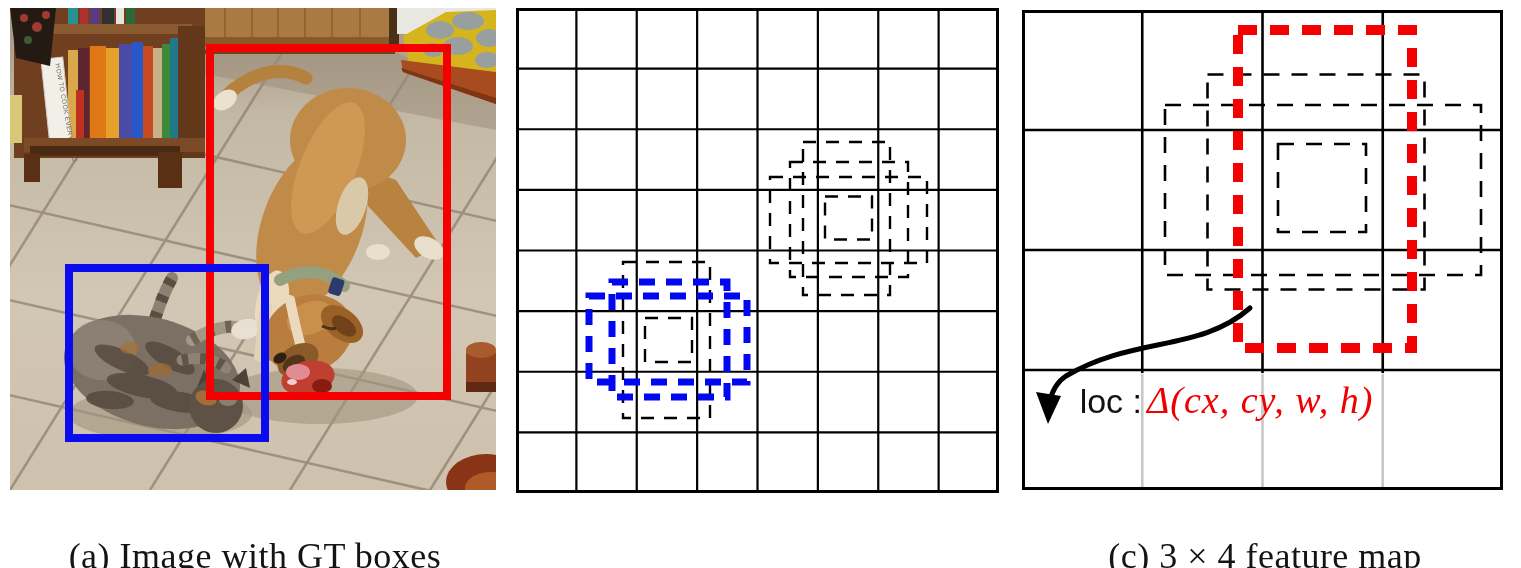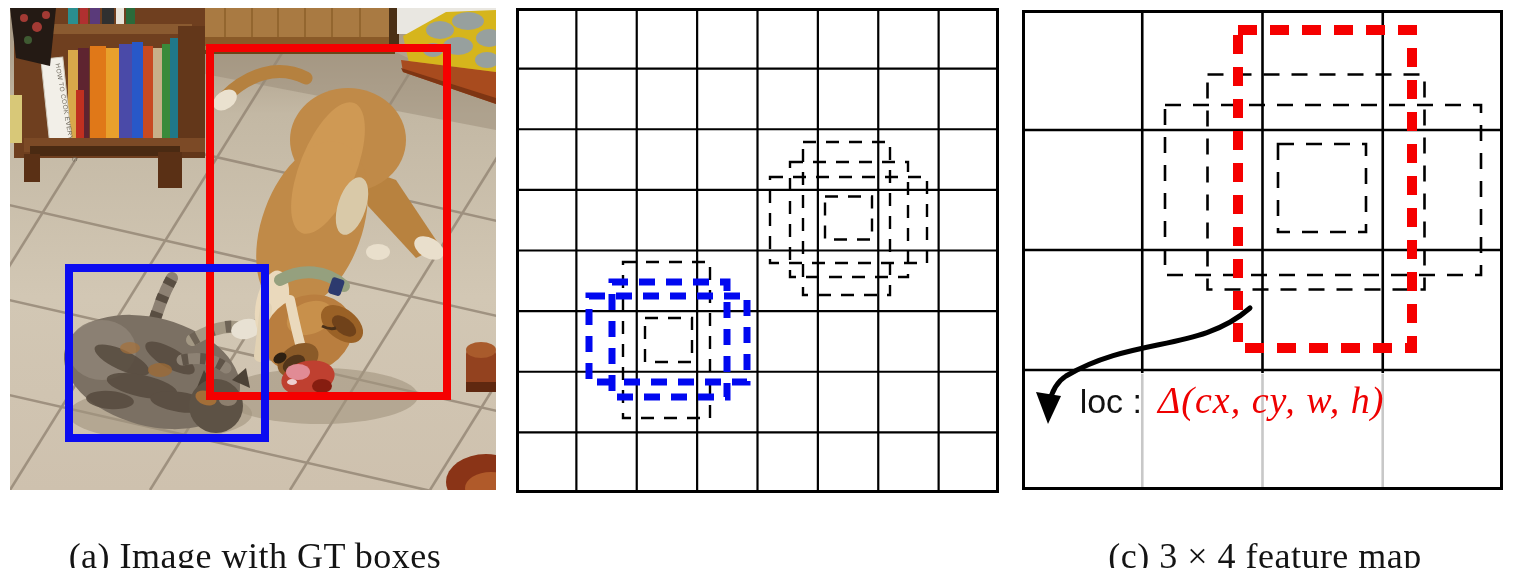--- a/index.html
+++ b/index.html
@@ -14,21 +14,21 @@
            font-family:"Liberation Serif",serif;font-size:36px;color:#141414;
            letter-spacing:0.5px;line-height:58px;white-space:nowrap;}
   #caption-a{left:0px;width:510px;}
   #caption-b{left:508px;width:500px;}
   #caption-c{left:1012px;width:506px;}
   #predbox{position:absolute;left:1026px;top:378px;width:472px;height:110px;}
   .pred-line{display:flex;align-items:baseline;height:54px;}
   .pred-label{display:inline-block;width:116px;text-align:right;
               font-family:"Liberation Sans",sans-serif;font-size:34px;color:#111;}
   .pred-math{font-family:"Liberation Serif",serif;font-style:italic;
-             font-size:38px;color:#ee0000;padding-left:16px;letter-spacing:1px;}
+             font-size:38px;color:#ee0000;padding-left:5px;letter-spacing:1px;}
 </style>
 </head>
 <body>
 
 <div id="stage">
 
   <div id="panel-a" class="panel">
     <svg viewBox="0 0 486 482" width="486" height="482">
       <defs>
         <linearGradient id="floorGrad" x1="0" y1="0" x2="0" y2="1">

